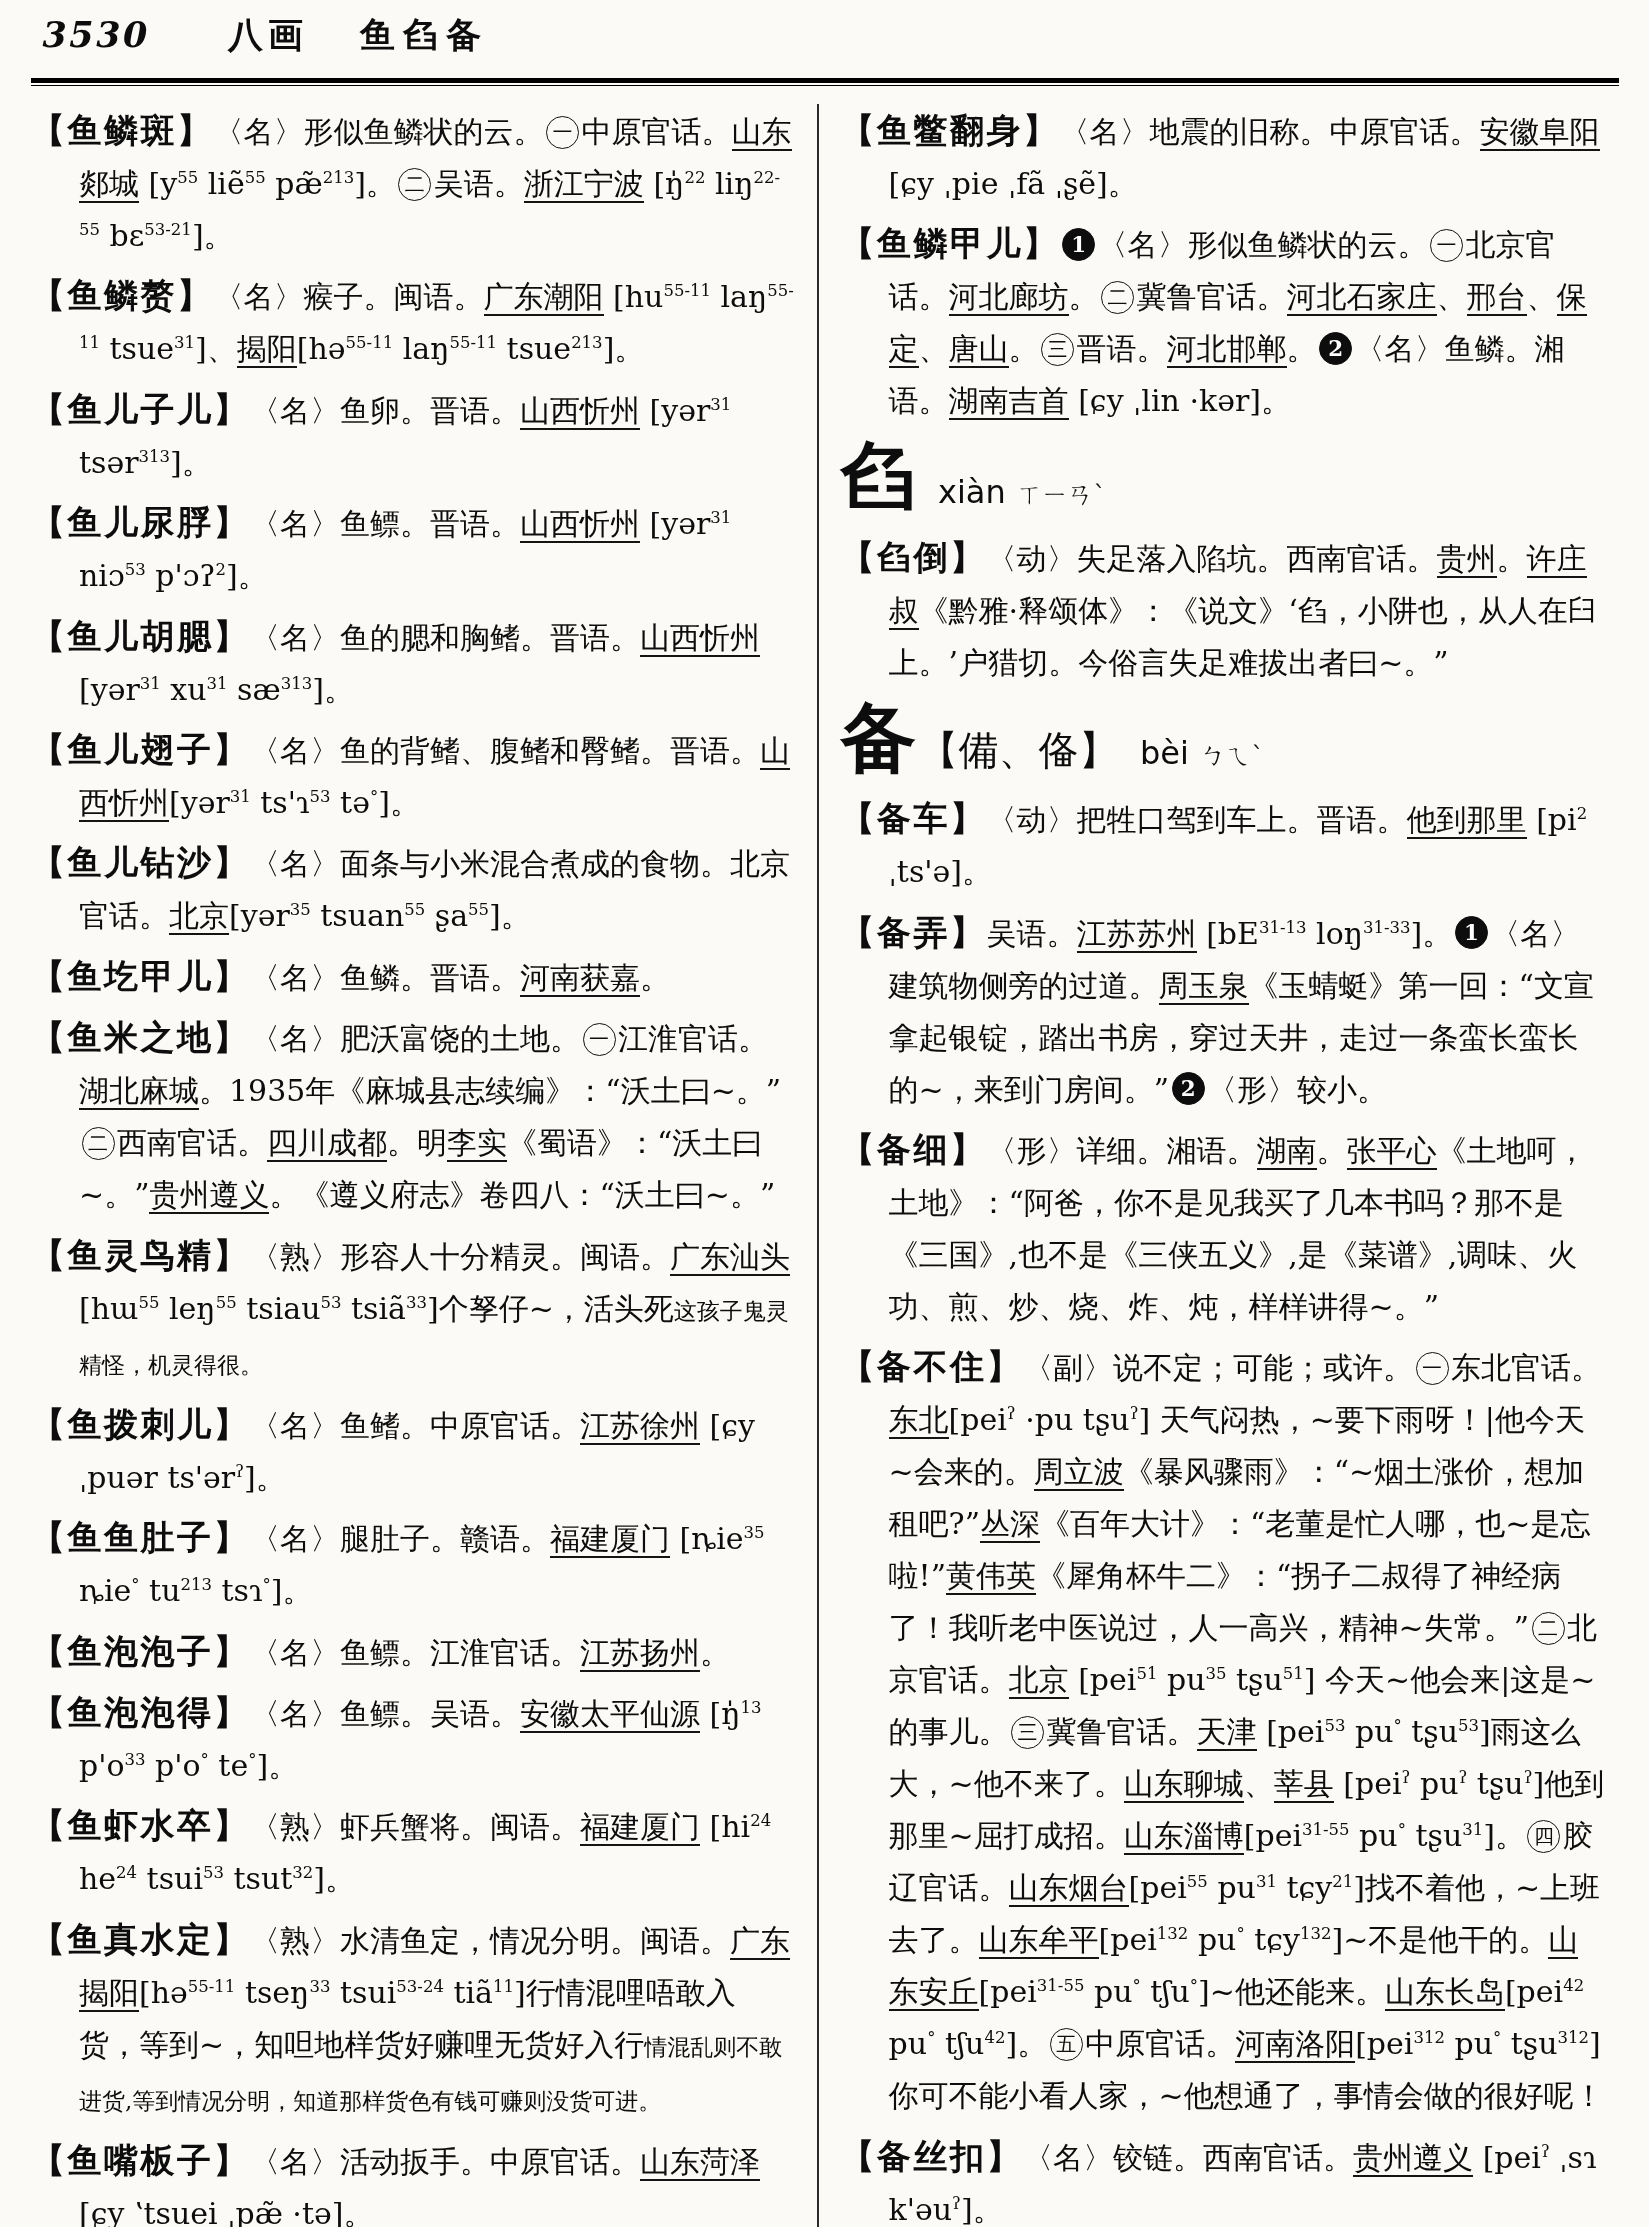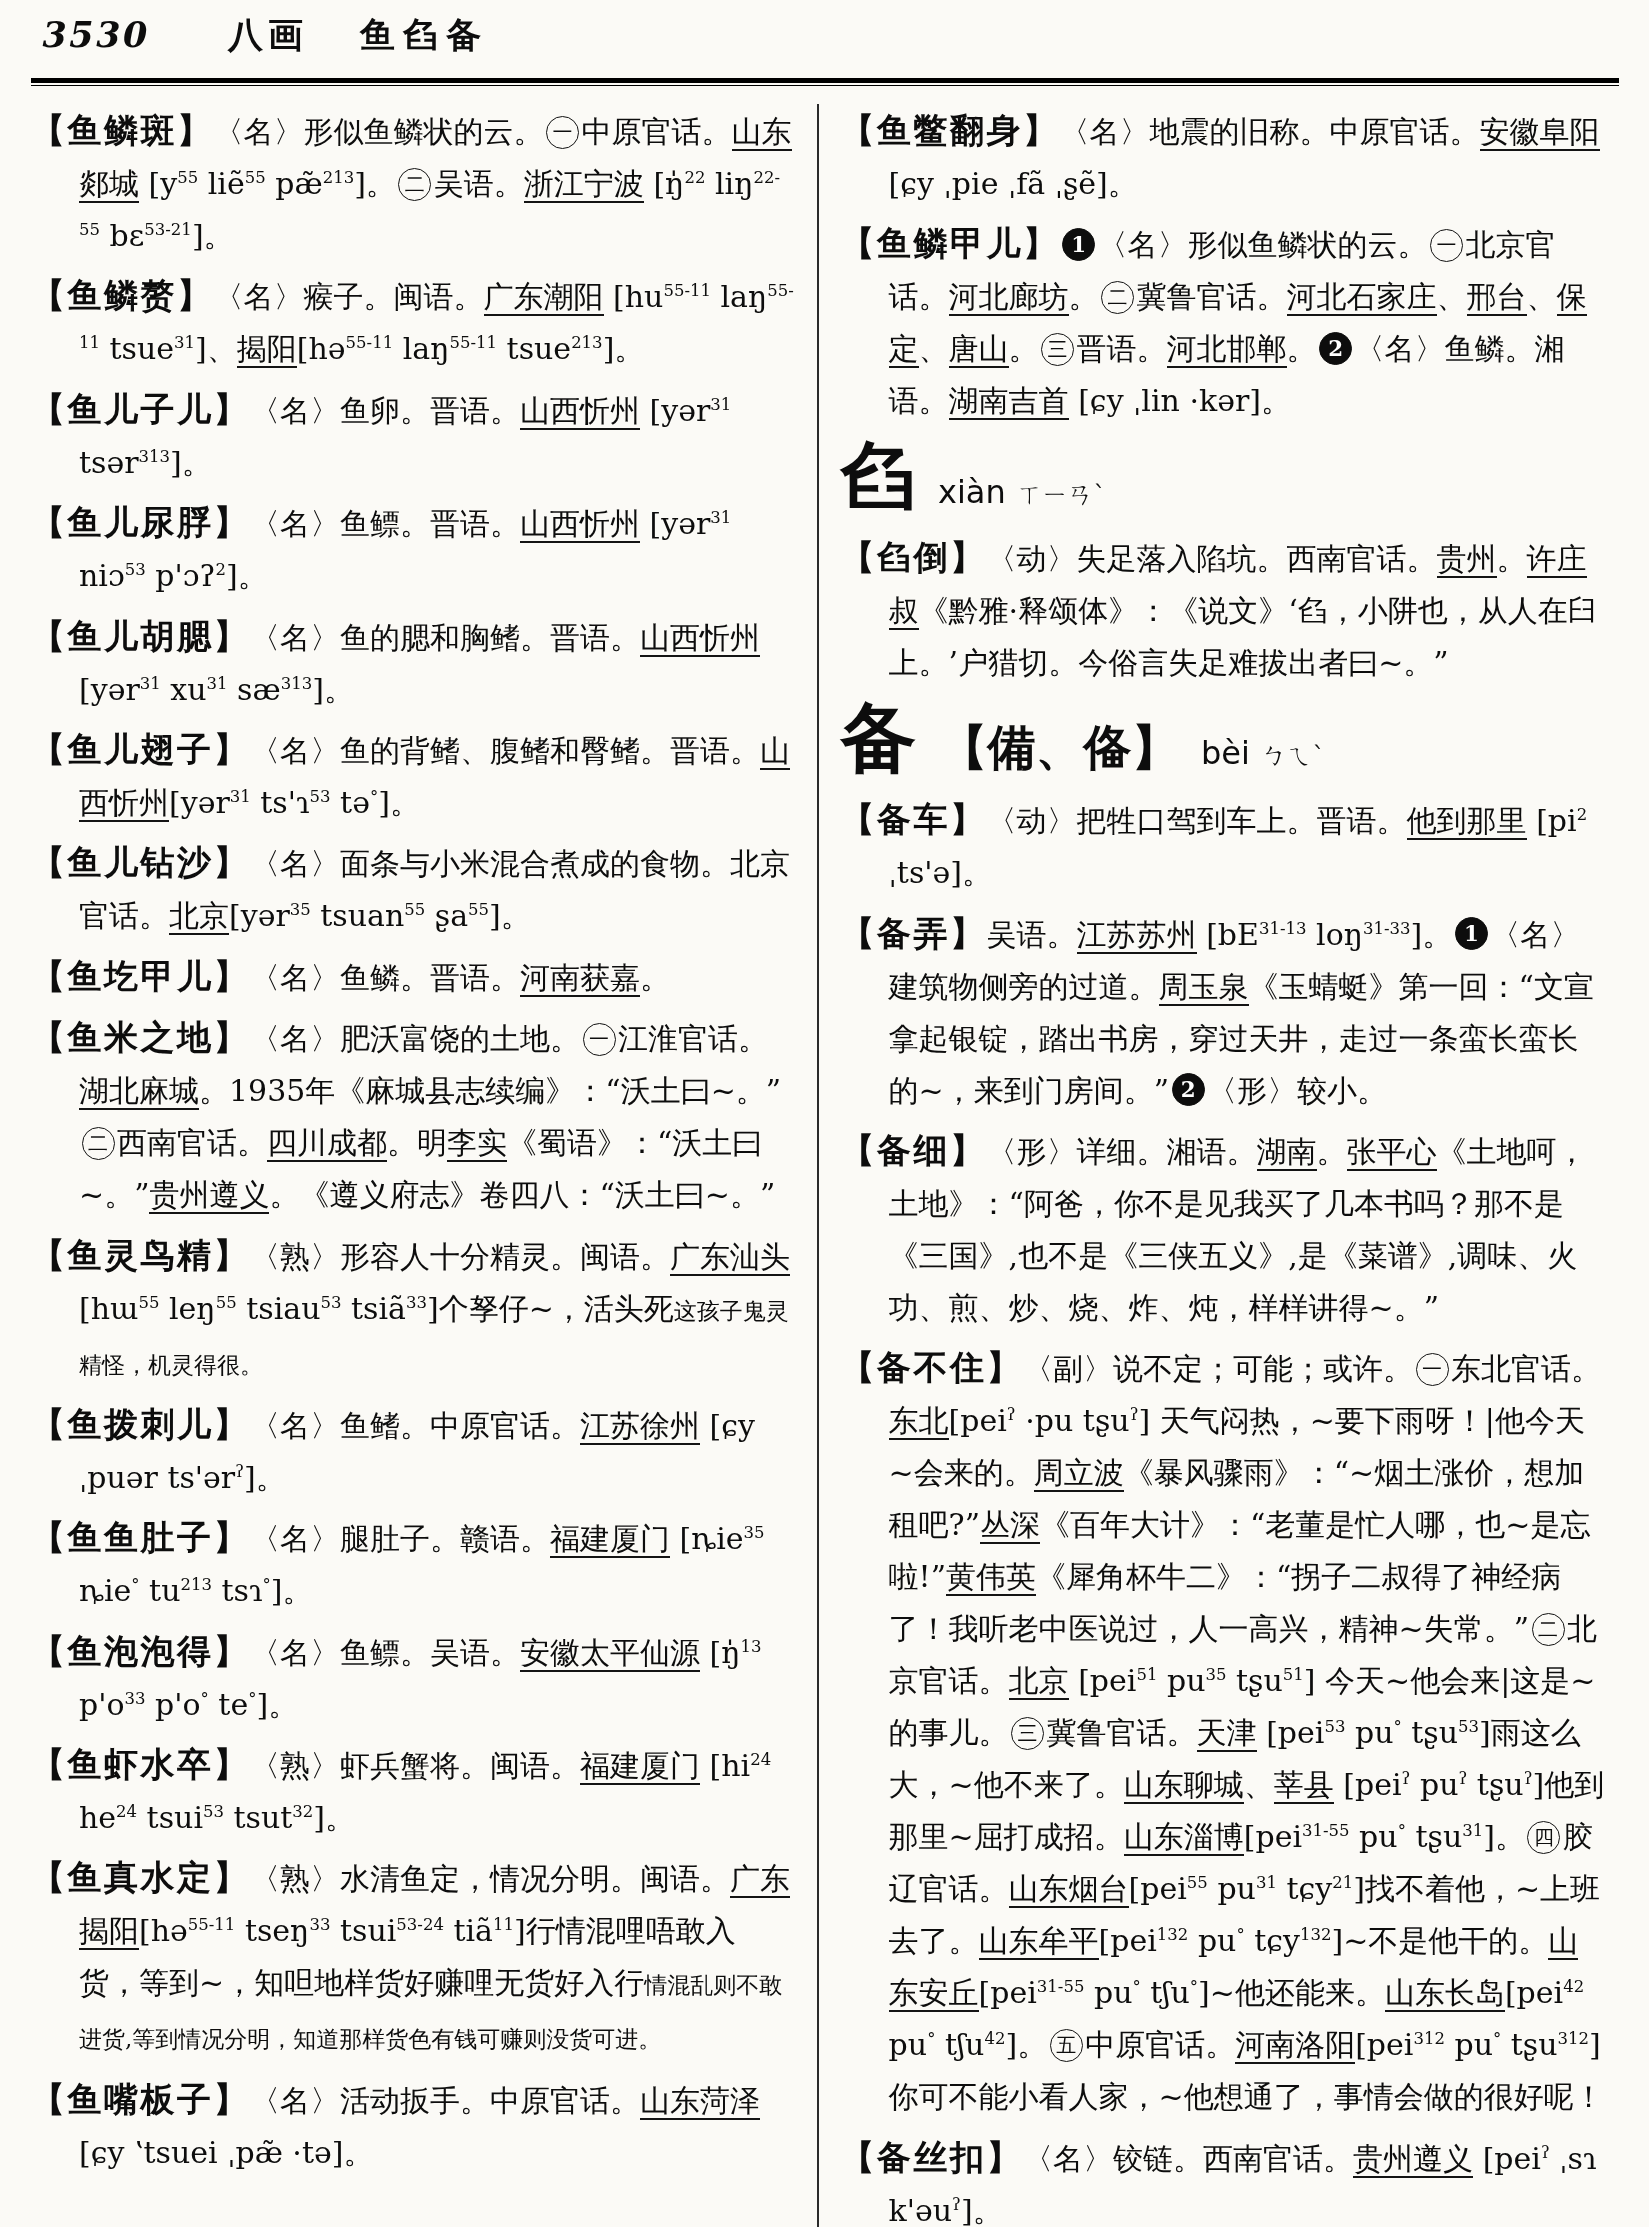--- a/index.html
+++ b/index.html
@@ -17,21 +17,21 @@
   .entry{font-size:30px;line-height:52px;margin:0 0 7.4px 0;padding-left:48px;text-indent:-48px;}
   .head{font-weight:bold;font-size:34px;letter-spacing:2.5px;}
   sup.r-s{font-size:16.5px;line-height:0;letter-spacing:0;}
   .r-u{border-bottom:2.5px solid #141414;}
   .r-m{font-size:23px;}
   .r-c,.r-C{display:inline-block;width:31px;height:31px;line-height:31px;border:1.6px solid #111;
     border-radius:50%;text-align:center;font-size:20px;vertical-align:3.3px;margin:0 2.5px;text-indent:0;}
   .r-C{background:#0d0d0d;color:#fff;border-color:#0d0d0d;font-size:21.4px;font-weight:bold;}
   .radical{margin:8.2px 0 13.2px 0;display:flex;align-items:baseline;}
   .rad-char{font-size:76px;font-weight:bold;line-height:82px;}
-  .rad-variants{font-size:48px;font-weight:bold;margin-left:23px;}
+  .rad-variants{font-size:40px;font-weight:normal;margin-left:2px;}
   .rad-pinyin{font-size:32px;margin-left:21.4px;font-family:"DejaVu Sans",sans-serif;}
   .rad-zhuyin{font-size:25px;margin-left:12px;}
 </style>
 </head>
 <body>
 
 <div class="page">
   <div class="pagehead">
     <span class="pagenum">3530</span>
     <span class="stroke">八画</span>
@@ -45,20 +45,21 @@
         <div class="entry"><span class="head">【鱼儿子儿】</span><span class="r-t">〈名〉鱼卵。晋语。</span><span class="r-u">山西忻州</span><span class="r-t"> [yər</span><sup class="r-s">31</sup><span class="r-t"> tsər</span><sup class="r-s">313</sup><span class="r-t">]。</span></div>
         <div class="entry"><span class="head">【鱼儿尿脬】</span><span class="r-t">〈名〉鱼鳔。晋语。</span><span class="r-u">山西忻州</span><span class="r-t"> [yər</span><sup class="r-s">31</sup><span class="r-t"> niɔ</span><sup class="r-s">53</sup><span class="r-t"> p'ɔʔ</span><sup class="r-s">2</sup><span class="r-t">]。</span></div>
         <div class="entry"><span class="head">【鱼儿胡腮】</span><span class="r-t">〈名〉鱼的腮和胸鳍。晋语。</span><span class="r-u">山西忻州</span><span class="r-t">[yər</span><sup class="r-s">31</sup><span class="r-t"> xu</span><sup class="r-s">31</sup><span class="r-t"> sæ</span><sup class="r-s">313</sup><span class="r-t">]。</span></div>
         <div class="entry"><span class="head">【鱼儿翅子】</span><span class="r-t">〈名〉鱼的背鳍、腹鳍和臀鳍。晋语。</span><span class="r-u">山西忻州</span><span class="r-t">[yər</span><sup class="r-s">31</sup><span class="r-t"> ts'ɿ</span><sup class="r-s">53</sup><span class="r-t"> tə</span><sup class="r-s">°</sup><span class="r-t">]。</span></div>
         <div class="entry"><span class="head">【鱼儿钻沙】</span><span class="r-t">〈名〉面条与小米混合煮成的食物。北京官话。</span><span class="r-u">北京</span><span class="r-t">[yər</span><sup class="r-s">35</sup><span class="r-t"> tsuan</span><sup class="r-s">55</sup><span class="r-t"> ʂa</span><sup class="r-s">55</sup><span class="r-t">]。</span></div>
         <div class="entry"><span class="head">【鱼圪甲儿】</span><span class="r-t">〈名〉鱼鳞。晋语。</span><span class="r-u">河南获嘉</span><span class="r-t">。</span></div>
         <div class="entry"><span class="head">【鱼米之地】</span><span class="r-t">〈名〉肥沃富饶的土地。</span><span class="r-c">一</span><span class="r-t">江淮官话。</span><span class="r-u">湖北麻城</span><span class="r-t">。1935年《麻城县志续编》：“沃土曰~。”</span><span class="r-c">二</span><span class="r-t">西南官话。</span><span class="r-u">四川成都</span><span class="r-t">。明</span><span class="r-u">李实</span><span class="r-t">《蜀语》：“沃土曰~。”</span><span class="r-u">贵州遵义</span><span class="r-t">。《遵义府志》卷四八：“沃土曰~。”</span></div>
         <div class="entry"><span class="head">【鱼灵鸟精】</span><span class="r-t">〈熟〉形容人十分精灵。闽语。</span><span class="r-u">广东汕头</span><span class="r-t"> [hɯ</span><sup class="r-s">55</sup><span class="r-t"> leŋ</span><sup class="r-s">55</sup><span class="r-t"> tsiau</span><sup class="r-s">53</sup><span class="r-t"> tsiã</span><sup class="r-s">33</sup><span class="r-t">]个孥仔~，活头死</span><span class="r-m">这孩子鬼灵精怪，机灵得很。</span></div>
         <div class="entry"><span class="head">【鱼拨刺儿】</span><span class="r-t">〈名〉鱼鳍。中原官话。</span><span class="r-u">江苏徐州</span><span class="r-t"> [ɕy ˌpuər ts'ər</span><sup class="r-s">ʔ</sup><span class="r-t">]。</span></div>
         <div class="entry"><span class="head">【鱼鱼肚子】</span><span class="r-t">〈名〉腿肚子。赣语。</span><span class="r-u">福建厦门</span><span class="r-t"> [ȵie</span><sup class="r-s">35</sup><span class="r-t"> ȵie</span><sup class="r-s">°</sup><span class="r-t"> tu</span><sup class="r-s">213</sup><span class="r-t"> tsɿ</span><sup class="r-s">°</sup><span class="r-t">]。</span></div>
+        <div class="entry"><span class="head">【鱼泡泡子】</span><span class="r-t">〈名〉鱼鳔。江淮官话。</span><span class="r-u">江苏扬州</span><span class="r-t">。</span></div>
         <div class="entry"><span class="head">【鱼泡泡得】</span><span class="r-t">〈名〉鱼鳔。吴语。</span><span class="r-u">安徽太平仙源</span><span class="r-t"> [ŋ̍</span><sup class="r-s">13</sup><span class="r-t"> p'o</span><sup class="r-s">33</sup><span class="r-t"> p'o</span><sup class="r-s">°</sup><span class="r-t"> te</span><sup class="r-s">°</sup><span class="r-t">]。</span></div>
         <div class="entry"><span class="head">【鱼虾水卒】</span><span class="r-t">〈熟〉虾兵蟹将。闽语。</span><span class="r-u">福建厦门</span><span class="r-t"> [hi</span><sup class="r-s">24</sup><span class="r-t"> he</span><sup class="r-s">24</sup><span class="r-t"> tsui</span><sup class="r-s">53</sup><span class="r-t"> tsut</span><sup class="r-s">32</sup><span class="r-t">]。</span></div>
         <div class="entry"><span class="head">【鱼真水定】</span><span class="r-t">〈熟〉水清鱼定，情况分明。闽语。</span><span class="r-u">广东揭阳</span><span class="r-t">[hə</span><sup class="r-s">55-11</sup><span class="r-t"> tseŋ</span><sup class="r-s">33</sup><span class="r-t"> tsui</span><sup class="r-s">53-24</sup><span class="r-t"> tiã</span><sup class="r-s">11</sup><span class="r-t">]行情混哩唔敢入货，等到~，知呾地样货好赚哩无货好入行</span><span class="r-m">情混乱则不敢进货,等到情况分明，知道那样货色有钱可赚则没货可进。</span></div>
         <div class="entry"><span class="head">【鱼嘴板子】</span><span class="r-t">〈名〉活动扳手。中原官话。</span><span class="r-u">山东菏泽</span><span class="r-t"> [ɕy ʽtsuei ˌpæ̃ ·tə]。</span></div>
       </div>
     <div class="divider"></div>
     <div class="col">
         <div class="entry"><span class="head">【鱼鳖翻身】</span><span class="r-t">〈名〉地震的旧称。中原官话。</span><span class="r-u">安徽阜阳</span><span class="r-t"> [ɕy ˌpie ˌfã ˌʂẽ]。</span></div>
         <div class="entry"><span class="head">【鱼鳞甲儿】</span><span class="r-C">1</span><span class="r-t">〈名〉形似鱼鳞状的云。</span><span class="r-c">一</span><span class="r-t">北京官话。</span><span class="r-u">河北廊坊</span><span class="r-t">。</span><span class="r-c">二</span><span class="r-t">冀鲁官话。</span><span class="r-u">河北石家庄</span><span class="r-t">、</span><span class="r-u">邢台</span><span class="r-t">、</span><span class="r-u">保定</span><span class="r-t">、</span><span class="r-u">唐山</span><span class="r-t">。</span><span class="r-c">三</span><span class="r-t">晋语。</span><span class="r-u">河北邯郸</span><span class="r-t">。</span><span class="r-C">2</span><span class="r-t">〈名〉鱼鳞。湘语。</span><span class="r-u">湖南吉首</span><span class="r-t"> [ɕy ˌlin ·kər]。</span></div>
         <div class="radical">

